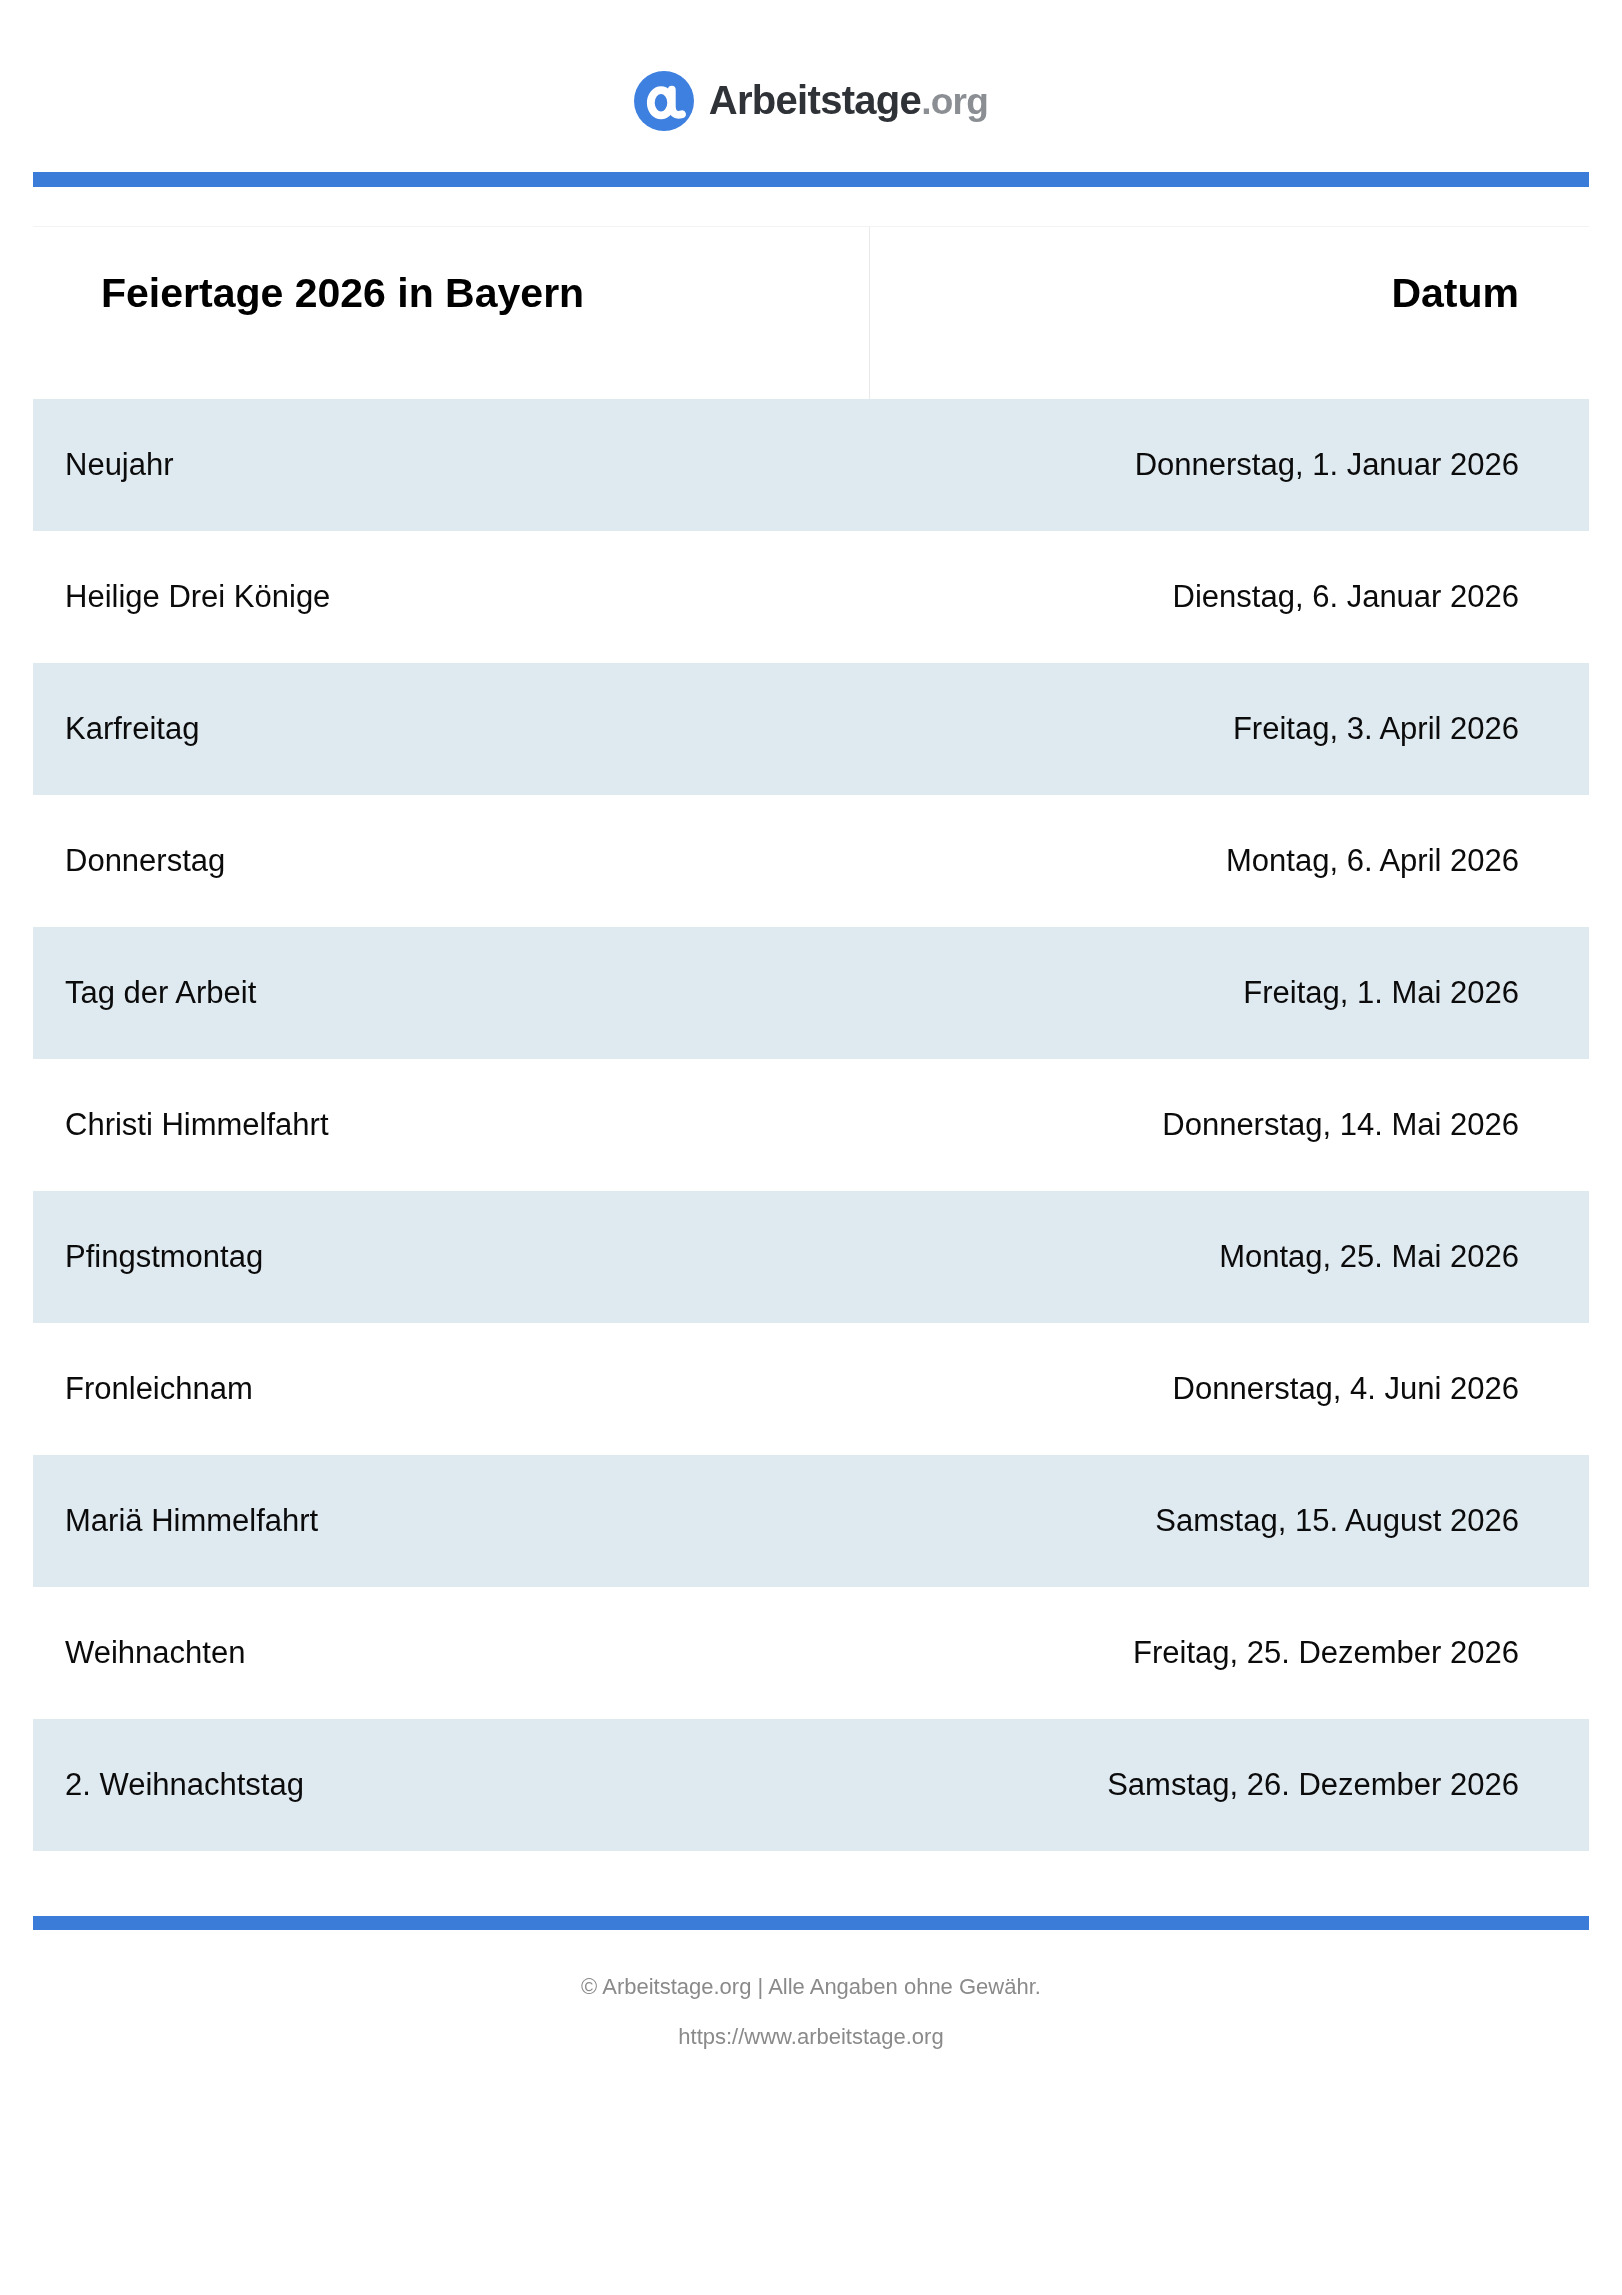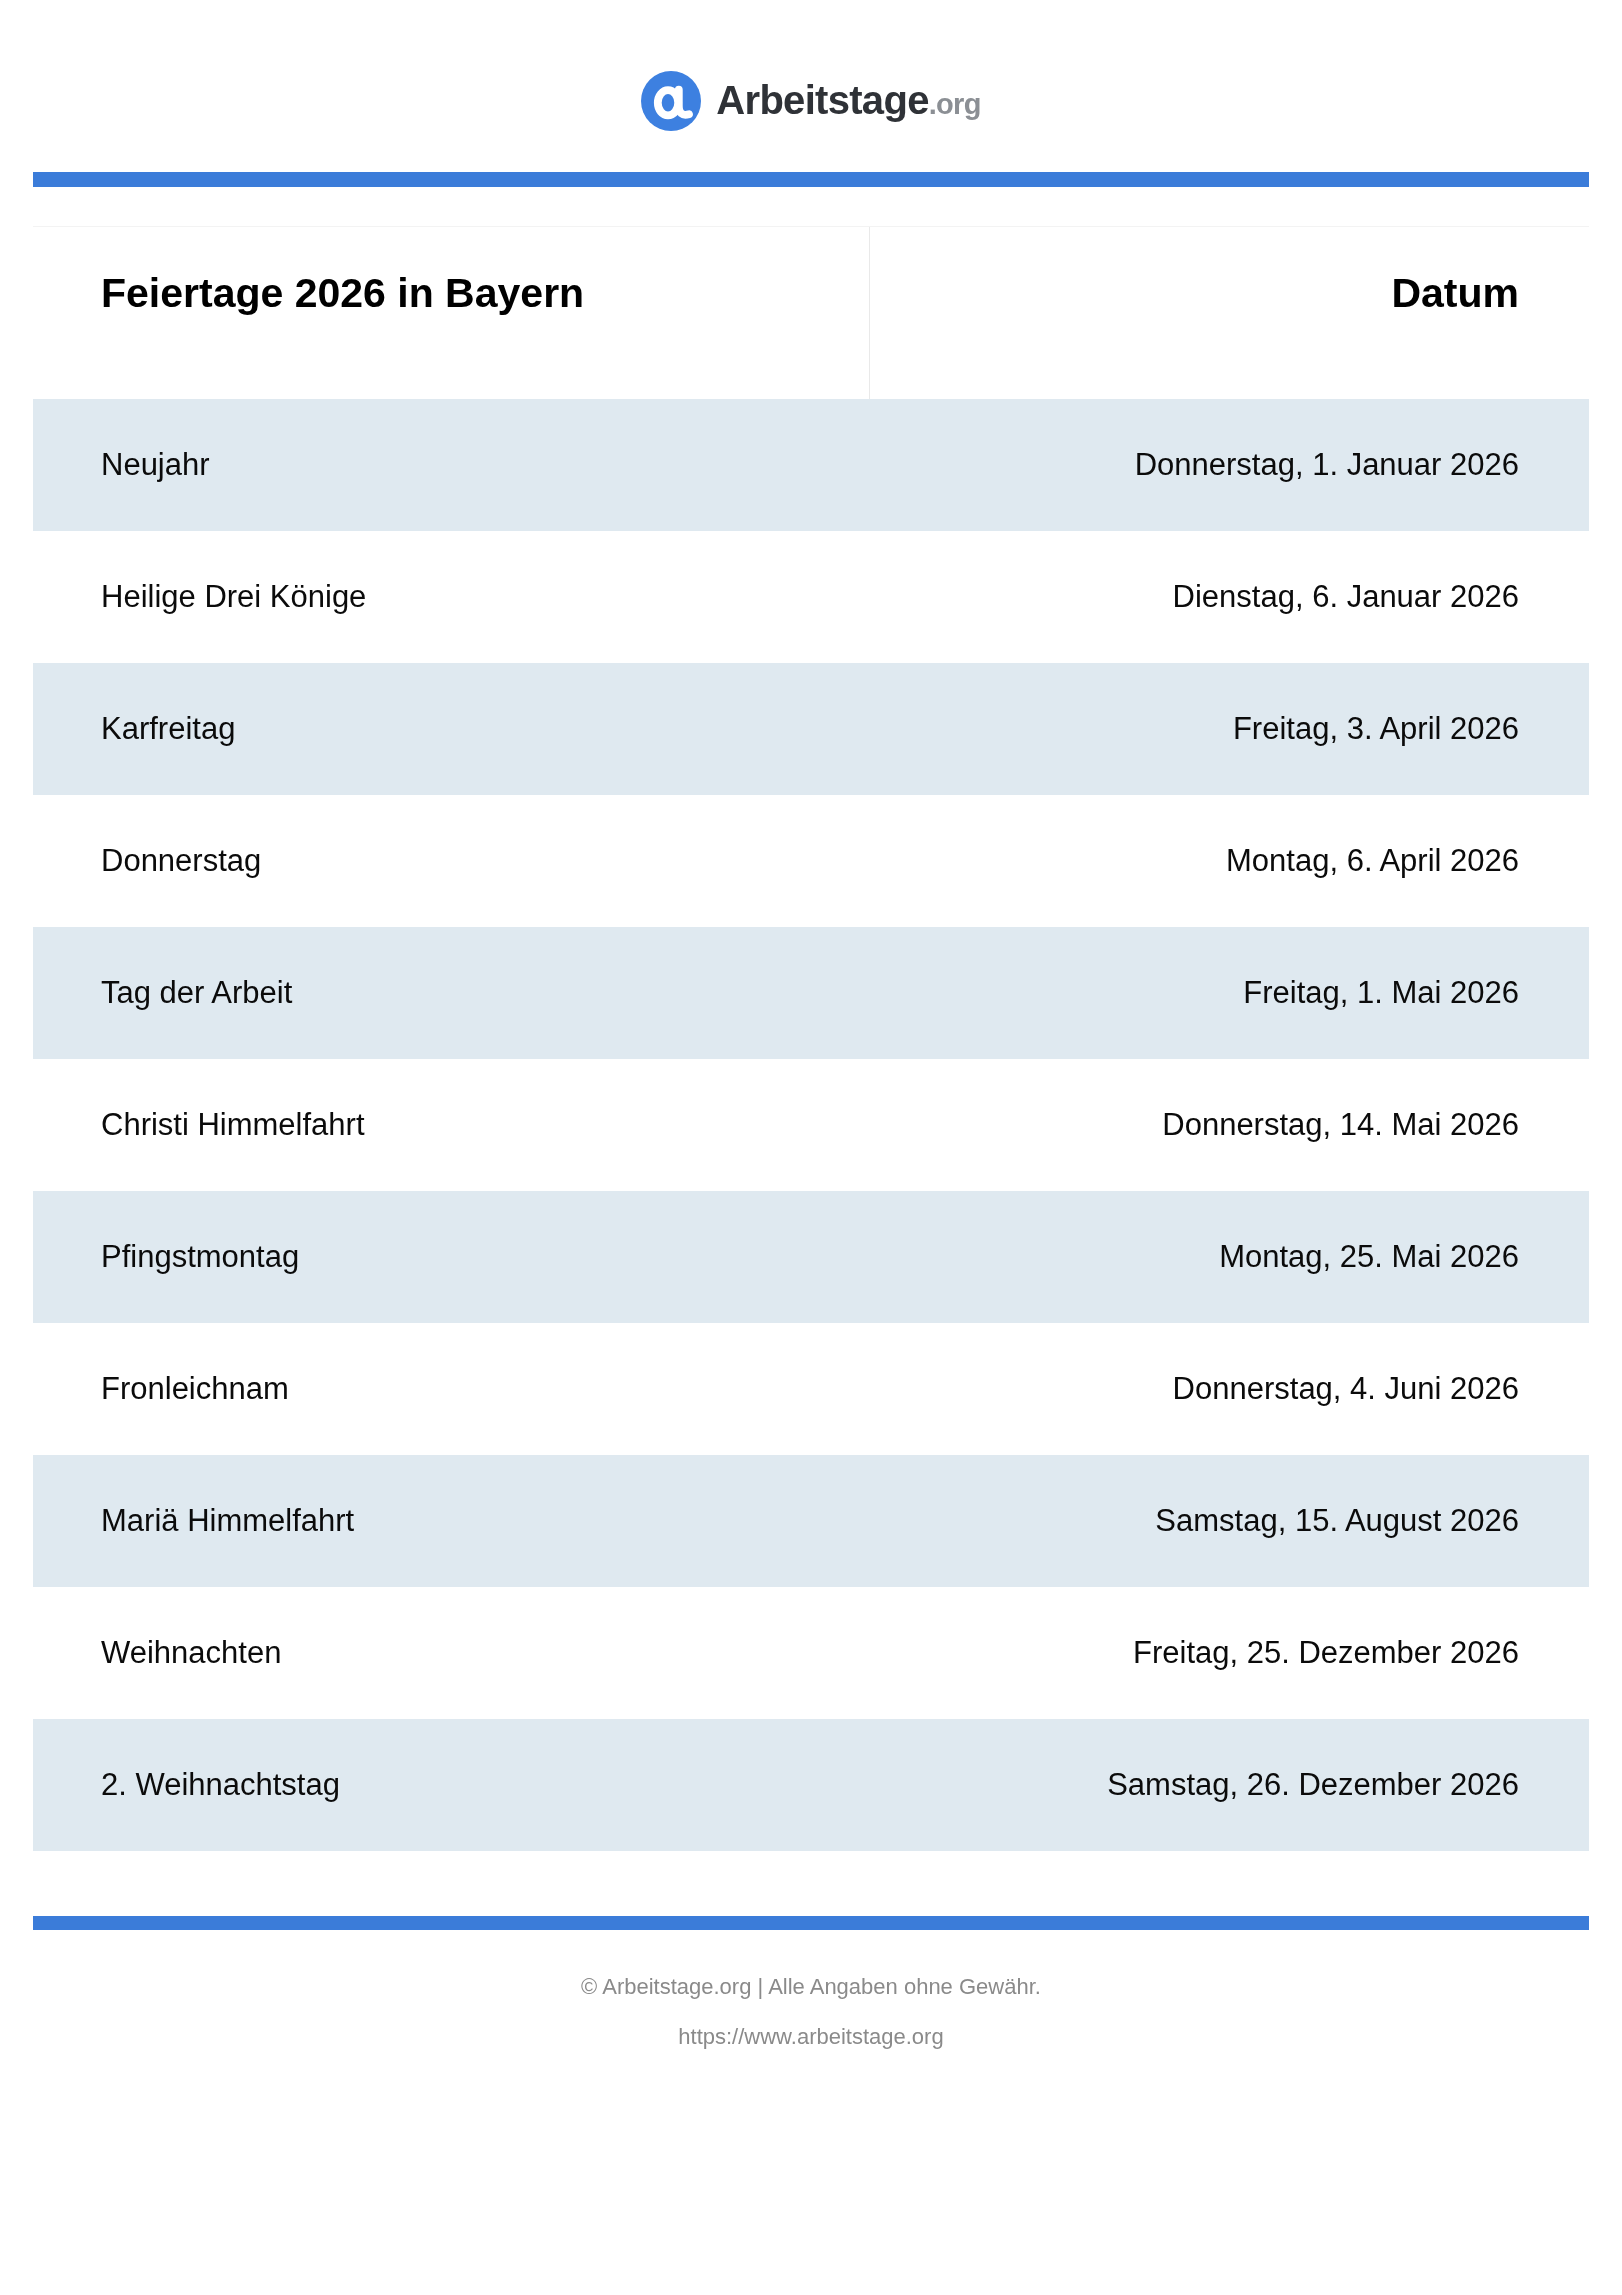--- a/index.html
+++ b/index.html
@@ -33,21 +33,21 @@
     margin-right: 15px;
   }
   .logo-text {
     font-size: 40px;
     font-weight: 700;
     color: #2f3237;
     letter-spacing: -0.7px;
     white-space: nowrap;
   }
   .logo-tld {
-    font-size: 29px;
+    font-size: 37px;
     font-weight: 700;
     color: #8b8f94;
   }
 
   
   .accent-bar {
     height: 15px;
     background: #3b7cd9;
   }
   .accent-bar.top { margin-top: 41px; }
@@ -87,21 +87,21 @@
     background: #e9e9e9;
   }
 
   
   .rows { }
   .row {
     height: 132px;
     display: flex;
     justify-content: space-between;
     align-items: center;
-    padding: 0 70px 0 68px;
+    padding: 0 70px 0 32px;
     font-size: 31px;
     white-space: nowrap;
   }
   .row:nth-child(odd) {
     background: #dfe9f0;
   }
   .row .holiday { text-align: left; }
   .row .date    { text-align: right; }
 
   

